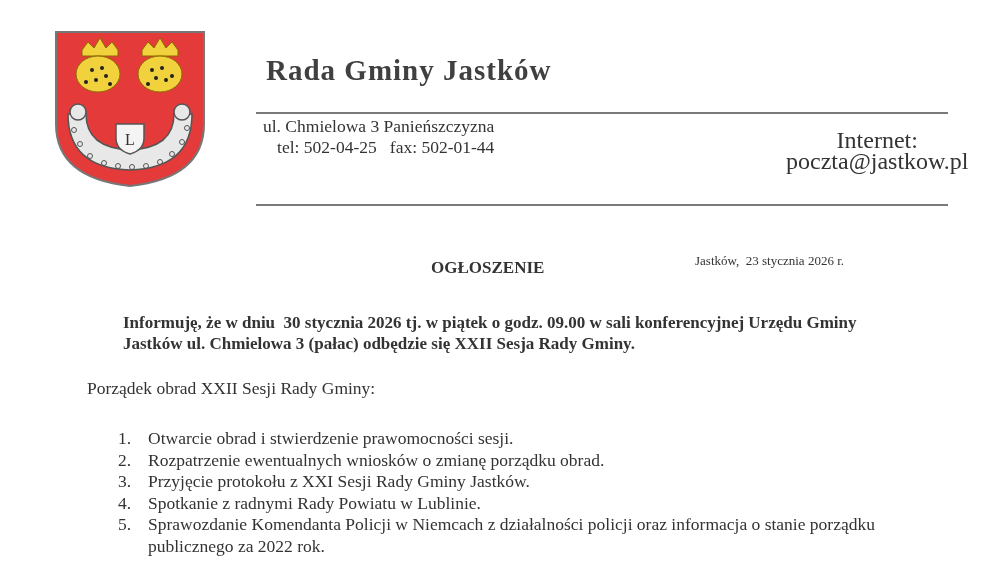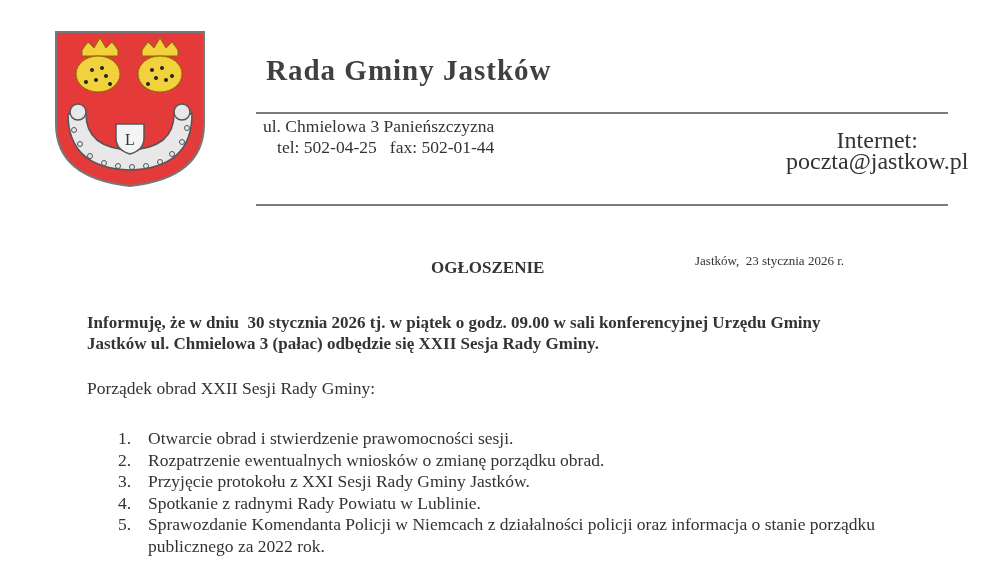--- a/index.html
+++ b/index.html
@@ -8,21 +8,21 @@
     .title { position: absolute; left: 266px; top: 54px; font-size: 29px; font-weight: bold; letter-spacing: 1px; color: #404040; }
     .rule { position: absolute; left: 256px; width: 692px; height: 2px; background: #7a7a7a; }
     .rule.top { top: 112px; }
     .rule.bottom { top: 204px; }
     .addr { position: absolute; left: 263px; top: 116px; font-size: 17.5px; line-height: 21px; color: #333; }
     .addr div { white-space: pre; text-align: right; }
     .net { position: absolute; left: 786px; top: 130px; font-size: 24px; line-height: 21px; color: #333; text-align: center; }
     .date { position: absolute; left: 695px; top: 230px; font-size: 13px; color: #333; white-space: pre; margin-top: 23px; }
     .heading { position: absolute; left: 431px; top: 258px; font-size: 17px; font-weight: bold; color: #333; }
     .info { position: absolute; left: 87px; top: 312px; width: 880px; font-size: 17px; font-weight: bold; line-height: 21px; color: #333; }
-    .info div { white-space: pre; }
+    .info div { white-space: pre; margin-left: 36px; }
     .agenda-title { position: absolute; left: 87px; top: 378px; font-size: 17.5px; color: #333; }
     .agenda { position: absolute; left: 118px; top: 428px; font-size: 17.5px; line-height: 21.5px; color: #333; }
     .agenda .item { display: flex; }
     .agenda .num { width: 30px; flex: none; }
     .agenda .txt { white-space: nowrap; }
   </style>
 </head>
 <body>
 
 <div class="crest">

